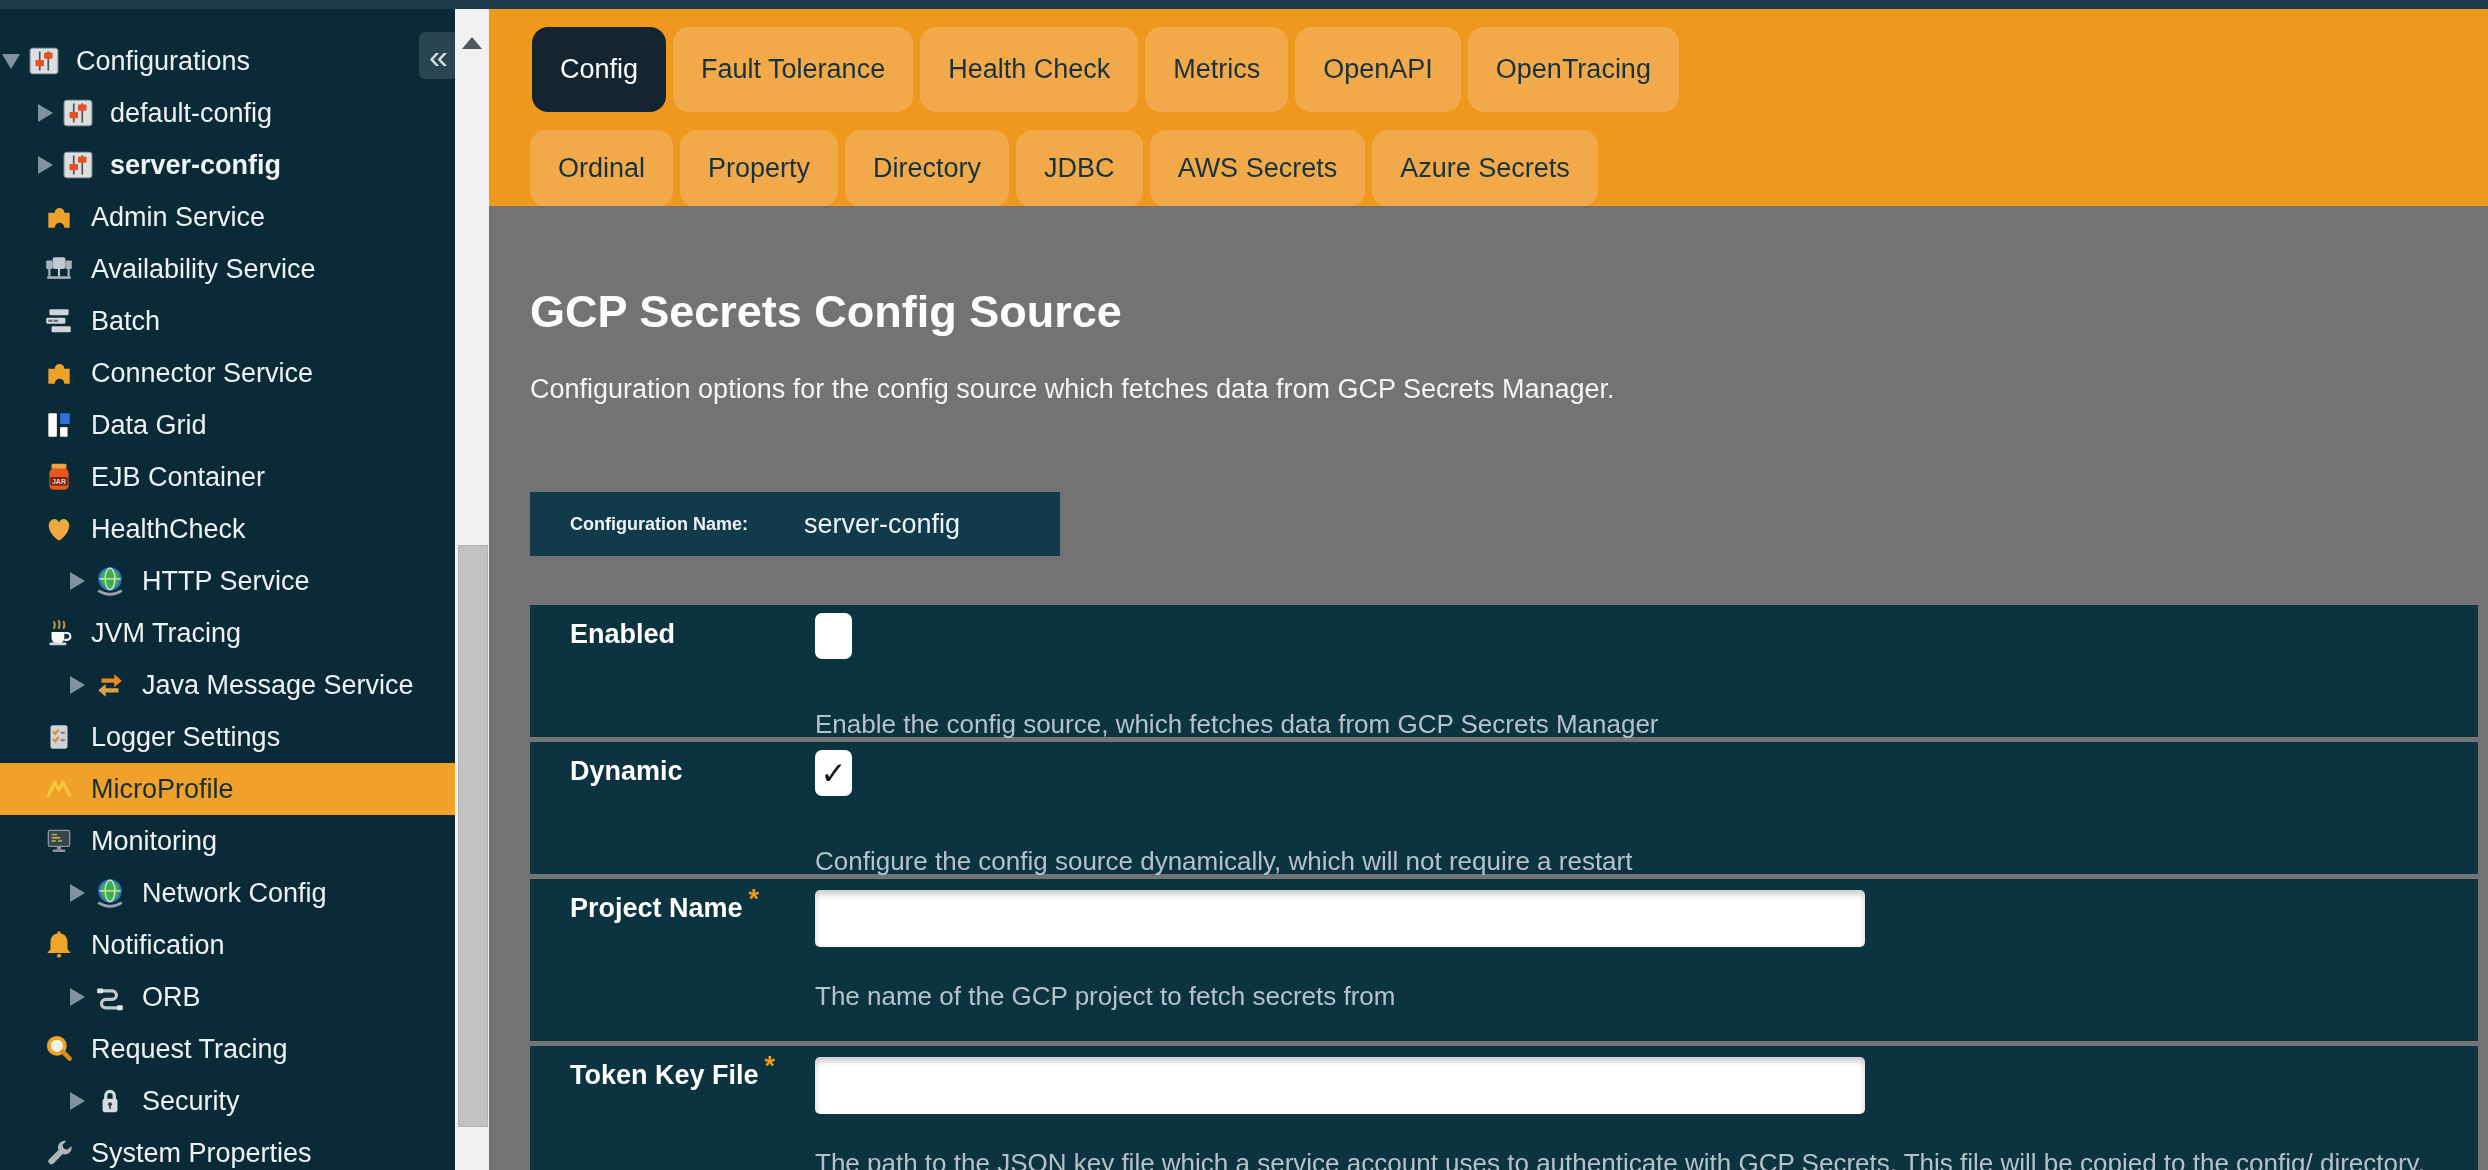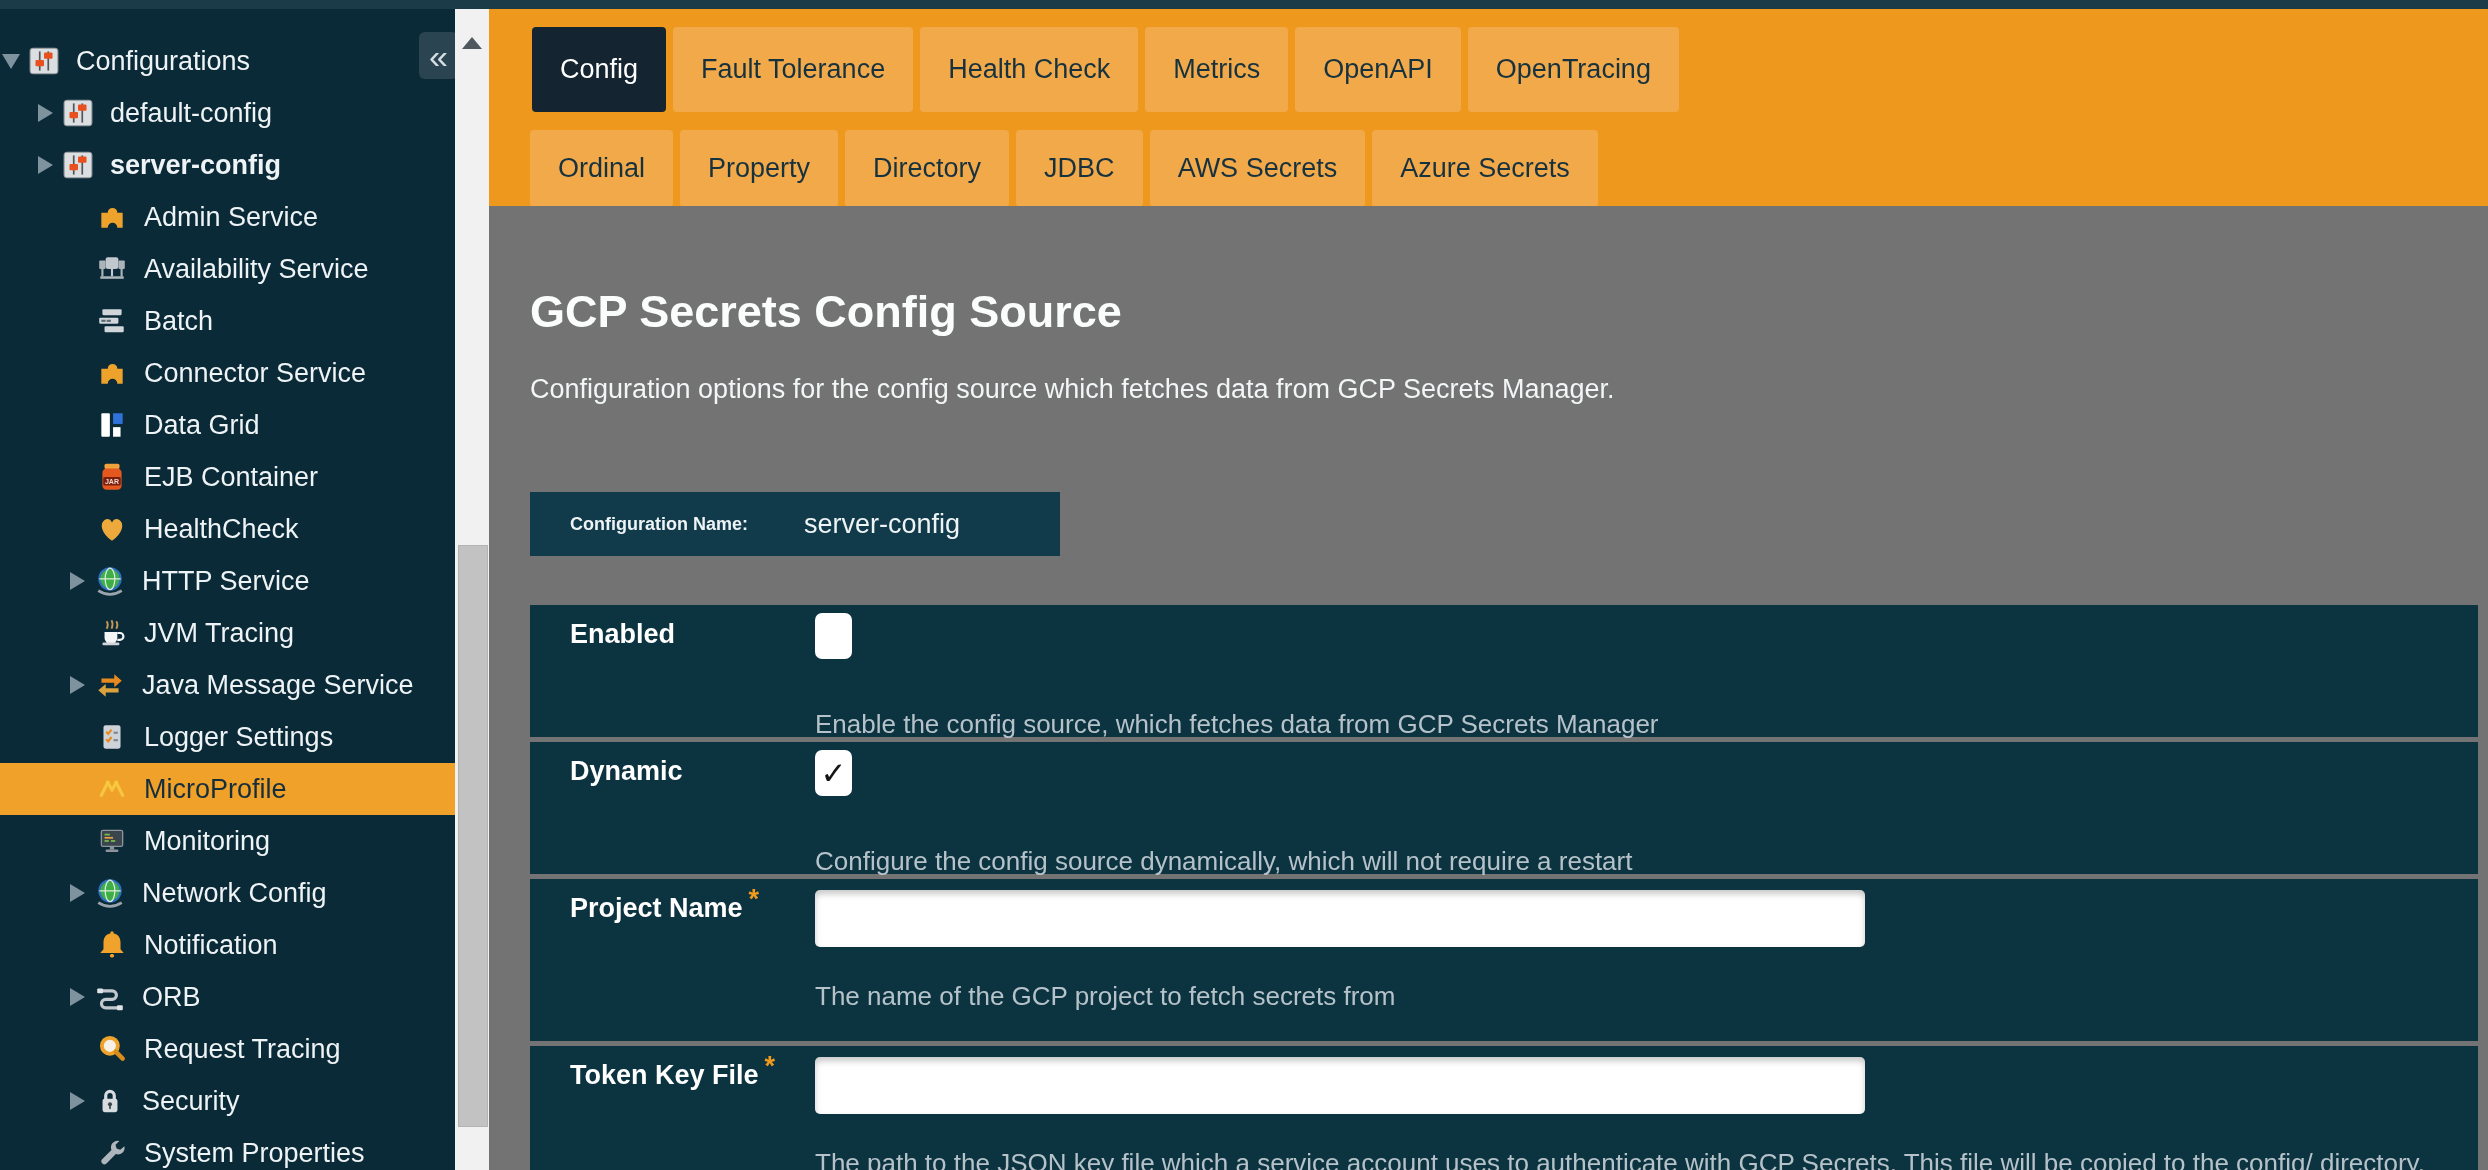--- a/index.html
+++ b/index.html
@@ -6,21 +6,21 @@
   .app{position:relative;width:2488px;height:1170px;overflow:hidden;
        font-family:"Liberation Sans",sans-serif;color:#eef3f5;}
   .top-strip{position:absolute;left:0;top:0;width:2488px;height:9px;background:#1b3b49;}
 
   
   .sidebar{position:absolute;left:0;top:9px;width:455px;height:1161px;background:#0b2a38;overflow:hidden;}
   .tree{padding-top:26px;}
   .trow{height:52px;display:flex;align-items:center;font-size:27px;color:#eef3f5;cursor:default;white-space:nowrap;}
   .trow.lvl0{}
   .trow.lvl1{padding-left:34px;}
-  .trow.lvl2{padding-left:96px;}
+  .trow.lvl2{padding-left:43px;}
   .trow.lvl2.hastri{padding-left:66px;}
   .trow.bold{font-weight:bold;}
   .trow.selected{background:#f0a12a;color:#152e3b;}
   .tri{width:22px;flex:0 0 22px;margin-right:6px;display:flex;align-items:center;justify-content:center;}
   .tri-right{width:0;height:0;border-left:15px solid #7e939e;border-top:9px solid transparent;border-bottom:9px solid transparent;}
   .tri-down{width:0;height:0;border-top:15px solid #7e939e;border-left:9px solid transparent;border-right:9px solid transparent;}
   .ticon{width:32px;height:32px;flex:0 0 32px;margin-right:16px;display:flex;align-items:center;justify-content:center;}
   .ticon svg{width:32px;height:32px;}
 
   
@@ -30,21 +30,21 @@
   .vscroll{position:absolute;left:455px;top:9px;width:34px;height:1161px;background:#f1f1f1;z-index:3;}
   .vscroll-up{position:absolute;left:7px;top:28px;width:0;height:0;
     border-bottom:12px solid #4f585e;border-left:10px solid transparent;border-right:10px solid transparent;}
   .vscroll-thumb{position:absolute;left:3px;top:536px;width:28px;height:580px;background:#c2c2c2;border:1px solid #b3b3b3;}
 
   
   .orange-panel{position:absolute;left:489px;top:9px;width:1999px;height:197px;background:#ef981e;}
   .tabs{position:absolute;display:flex;gap:7px;}
   .tabs1{left:43px;top:18px;}
   .tabs2{left:41px;top:121px;}
-  .tab{background:#f2a94a;color:#17323f;font-size:27px;border-radius:4px;padding:0 28px;
+  .tab{background:#f2a94a;color:#17323f;font-size:27px;border-radius:16px;padding:0 28px;
        display:flex;align-items:center;cursor:pointer;white-space:nowrap;}
   .tabs1 .tab{height:85px;}
   .tabs2 .tab{height:77px;}
   .tabs1 .tab.active{background:#142431;color:#ffffff;}
   .tabs2 .tab.active{background:#0e2737;color:#ffffff;height:101px;margin-top:-6px;z-index:5;border-radius:9px 9px 7px 7px;}
 
   
   .content{position:absolute;left:489px;top:206px;width:1999px;height:964px;background:#737373;overflow:hidden;}
   .content h1{position:absolute;left:41px;top:80px;margin:0;font-size:45px;font-weight:bold;color:#fbfdfd;}
   .desc{position:absolute;left:41px;top:168px;margin:0;font-size:27px;color:#f2f6f7;}

